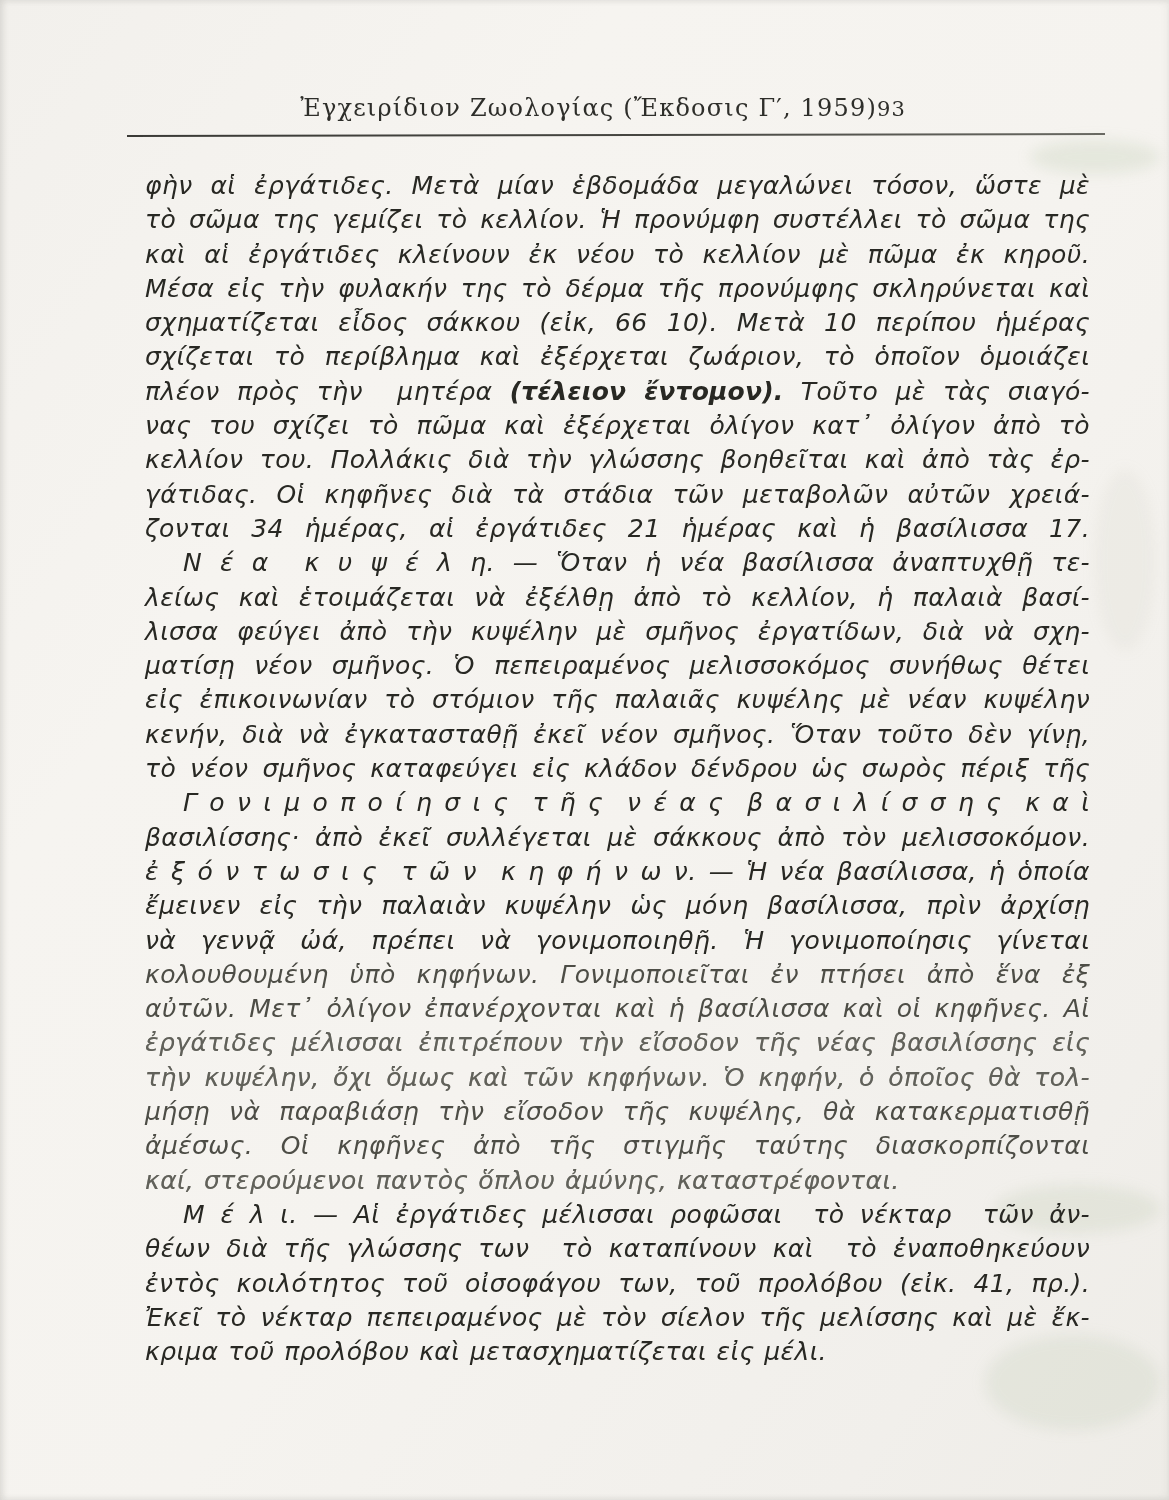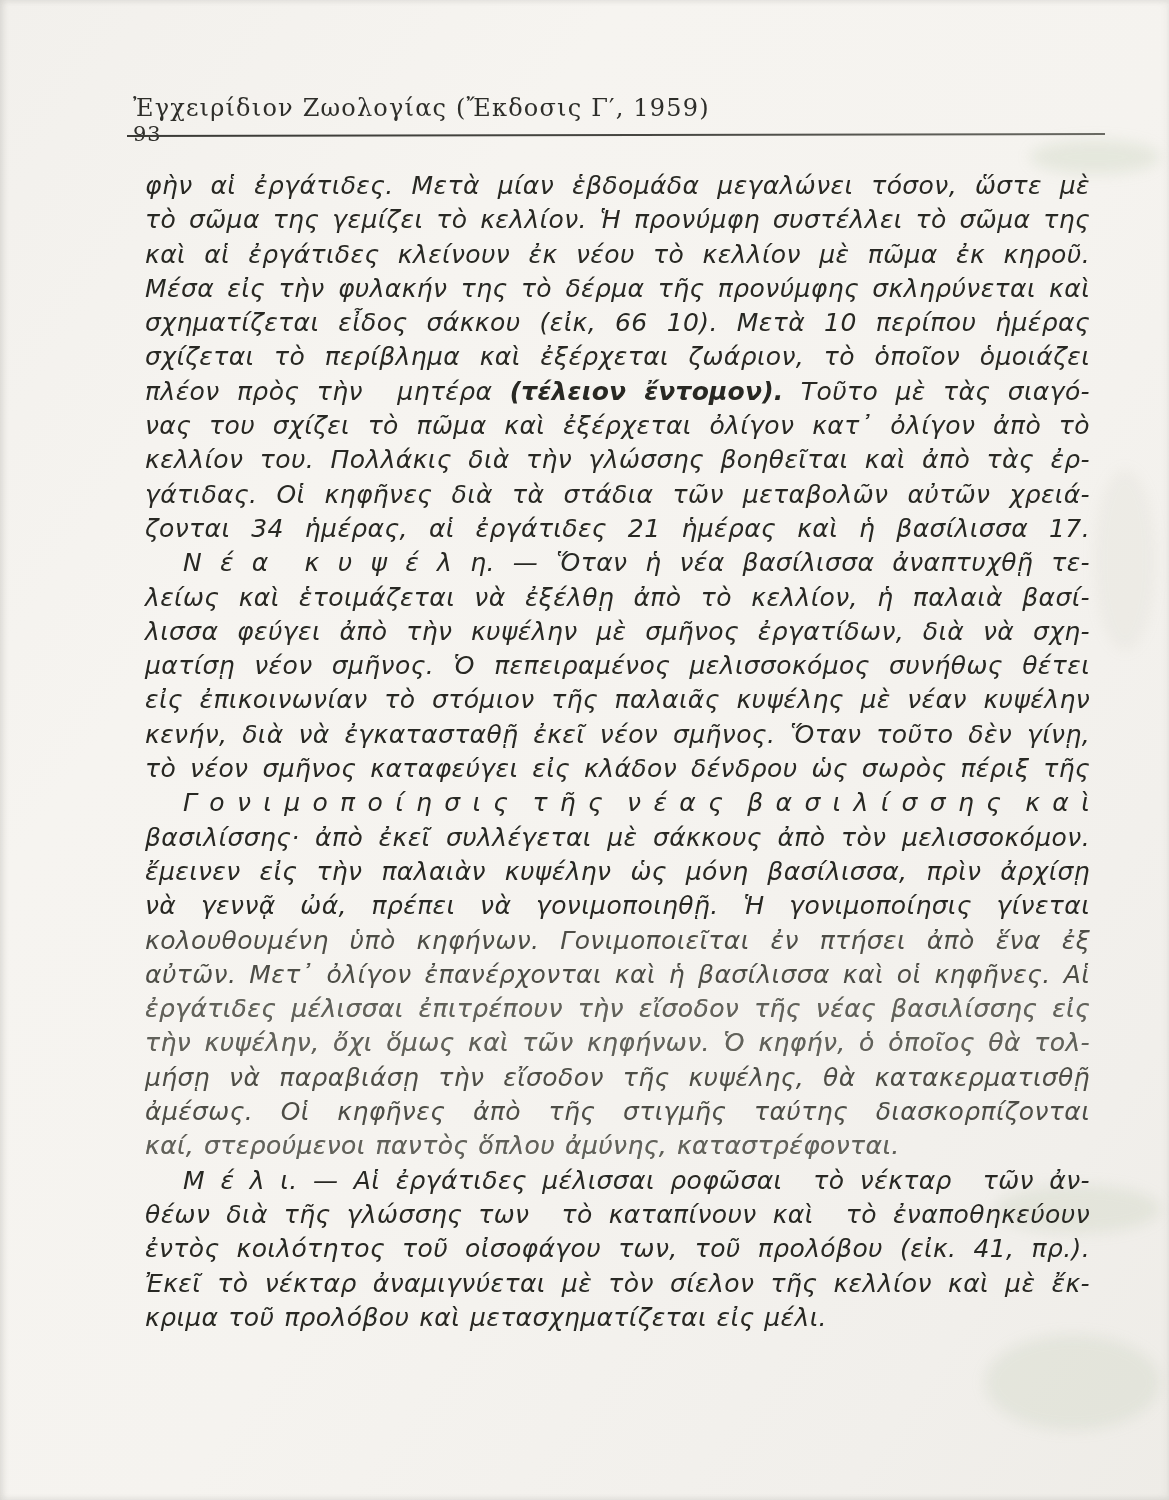--- a/index.html
+++ b/index.html
@@ -22,21 +22,21 @@
     filter:blur(7px);pointer-events:none;
   }
   .a1{left:1030px;top:140px;width:130px;height:34px;background:rgba(150,172,128,.16);}
   .a2{left:995px;top:1185px;width:165px;height:48px;background:rgba(148,170,126,.14);}
   .a3{left:985px;top:1335px;width:175px;height:95px;background:rgba(150,172,130,.13);}
   .a4{left:1095px;top:470px;width:60px;height:180px;background:rgba(160,160,140,.08);}
 
   .header{
     position:absolute;left:133px;top:94px;width:940px;
     display:flex;justify-content:center;align-items:baseline;
-    font-family:"DejaVu Serif",serif;color:#2e2e2a;flex-direction:column;
+    font-family:"DejaVu Serif",serif;color:#2e2e2a;
   }
   .hdr-title{font-size:24px;letter-spacing:1.2px;white-space:nowrap;}
   .hdr-page{font-size:21px;letter-spacing:1px;}
   .rule{
     position:absolute;left:127px;top:134px;width:978px;height:2px;
     background:linear-gradient(90deg,#3a3a36 0%,#474742 55%,#6a6a63 100%);
     transform:rotate(-0.12deg);
   }
   .text-block{
     position:absolute;left:145px;top:169px;width:945px;
@@ -83,28 +83,29 @@
       <div class="line">ζονται 34 ἡμέρας, αἱ ἐργάτιδες 21 ἡμέρας καὶ ἡ βασίλισσα 17.</div>
       <div class="line indent">Ν έ α &nbsp;κ υ ψ έ λ η. — Ὅταν ἡ νέα βασίλισσα ἀναπτυχθῇ τε-</div>
       <div class="line">λείως καὶ ἑτοιμάζεται νὰ ἐξέλθῃ ἀπὸ τὸ κελλίον, ἡ παλαιὰ βασί-</div>
       <div class="line">λισσα φεύγει ἀπὸ τὴν κυψέλην μὲ σμῆνος ἐργατίδων, διὰ νὰ σχη-</div>
       <div class="line">ματίσῃ νέον σμῆνος. Ὁ πεπειραμένος μελισσοκόμος συνήθως θέτει</div>
       <div class="line">εἰς ἐπικοινωνίαν τὸ στόμιον τῆς παλαιᾶς κυψέλης μὲ νέαν κυψέλην</div>
       <div class="line">κενήν, διὰ νὰ ἐγκατασταθῇ ἐκεῖ νέον σμῆνος. Ὅταν τοῦτο δὲν γίνῃ,</div>
       <div class="line">τὸ νέον σμῆνος καταφεύγει εἰς κλάδον δένδρου ὡς σωρὸς πέριξ τῆς</div>
       <div class="line indent">Γ ο ν ι μ ο π ο ί η σ ι ς &nbsp;τ ῆ ς &nbsp;ν έ α ς &nbsp;β α σ ι λ ί σ σ η ς &nbsp;κ α ὶ</div>
       <div class="line">βασιλίσσης· ἀπὸ ἐκεῖ συλλέγεται μὲ σάκκους ἀπὸ τὸν μελισσοκόμον.</div>
+      <div class="line">ἐ ξ ό ν τ ω σ ι ς &nbsp;τ ῶ ν &nbsp;κ η φ ή ν ω ν. — Ἡ νέα βασίλισσα, ἡ ὁποία</div>
       <div class="line">ἔμεινεν εἰς τὴν παλαιὰν κυψέλην ὡς μόνη βασίλισσα, πρὶν ἀρχίσῃ</div>
       <div class="line">νὰ γεννᾷ ὠά, πρέπει νὰ γονιμοποιηθῇ. Ἡ γονιμοποίησις γίνεται</div>
       <div class="line dim1">κολουθουμένη ὑπὸ κηφήνων. Γονιμοποιεῖται ἐν πτήσει ἀπὸ ἕνα ἐξ</div>
       <div class="line dim1">αὐτῶν. Μετ᾽ ὀλίγον ἐπανέρχονται καὶ ἡ βασίλισσα καὶ οἱ κηφῆνες. Αἱ</div>
       <div class="line dim2">ἐργάτιδες μέλισσαι ἐπιτρέπουν τὴν εἴσοδον τῆς νέας βασιλίσσης εἰς</div>
       <div class="line dim2">τὴν κυψέλην, ὄχι ὅμως καὶ τῶν κηφήνων. Ὁ κηφήν, ὁ ὁποῖος θὰ τολ-</div>
       <div class="line dim1">μήσῃ νὰ παραβιάσῃ τὴν εἴσοδον τῆς κυψέλης, θὰ κατακερματισθῇ</div>
       <div class="line dim1">ἀμέσως. Οἱ κηφῆνες ἀπὸ τῆς στιγμῆς ταύτης διασκορπίζονται</div>
       <div class="line last dim2">καί, στερούμενοι παντὸς ὅπλου ἀμύνης, καταστρέφονται.</div>
       <div class="line indent">Μ έ λ ι. — Αἱ ἐργάτιδες μέλισσαι ροφῶσαι &nbsp;τὸ νέκταρ &nbsp;τῶν ἀν-</div>
       <div class="line">θέων διὰ τῆς γλώσσης των &nbsp;τὸ καταπίνουν καὶ &nbsp;τὸ ἐναποθηκεύουν</div>
       <div class="line">ἐντὸς κοιλότητος τοῦ οἰσοφάγου των, τοῦ προλόβου (εἰκ. 41, πρ.).</div>
-      <div class="line">Ἐκεῖ τὸ νέκταρ ἀναμιγνύεται μὲ τὸν σίελον τῆς κελλίον καὶ μὲ ἔκ-</div>
+      <div class="line">Ἐκεῖ τὸ νέκταρ πεπειραμένος μὲ τὸν σίελον τῆς μελίσσης καὶ μὲ ἔκ-</div>
       <div class="line last">κριμα τοῦ προλόβου καὶ μετασχηματίζεται εἰς μέλι.</div>
     </div>
 </div>
 
 </body></html>

